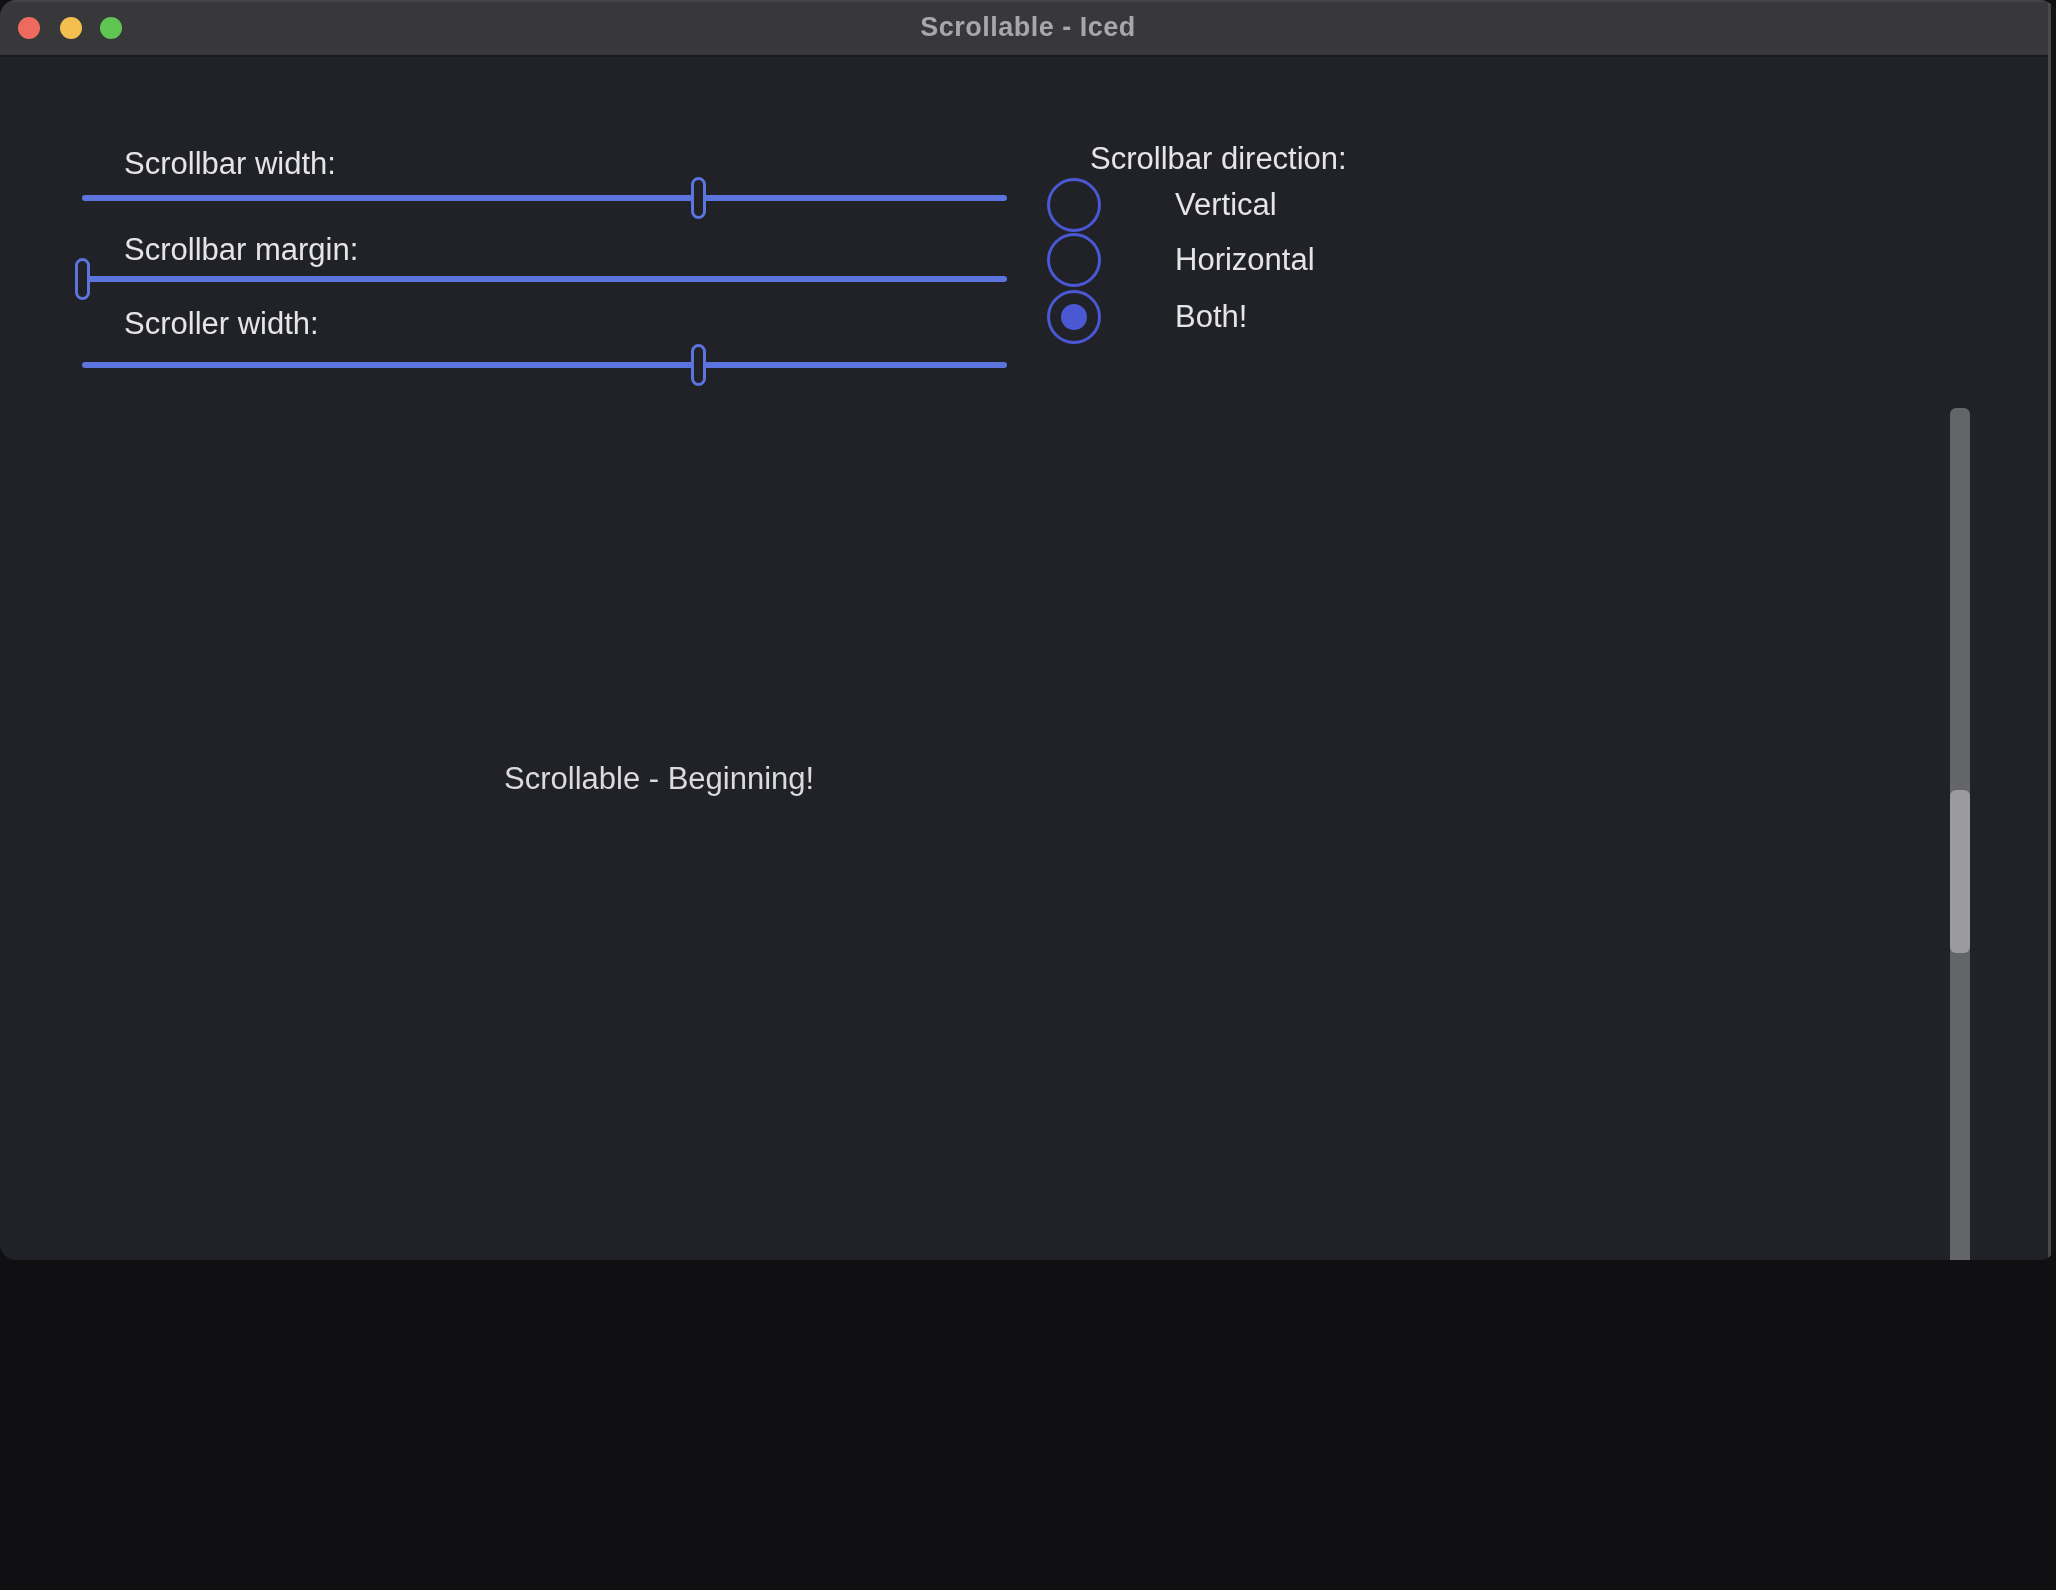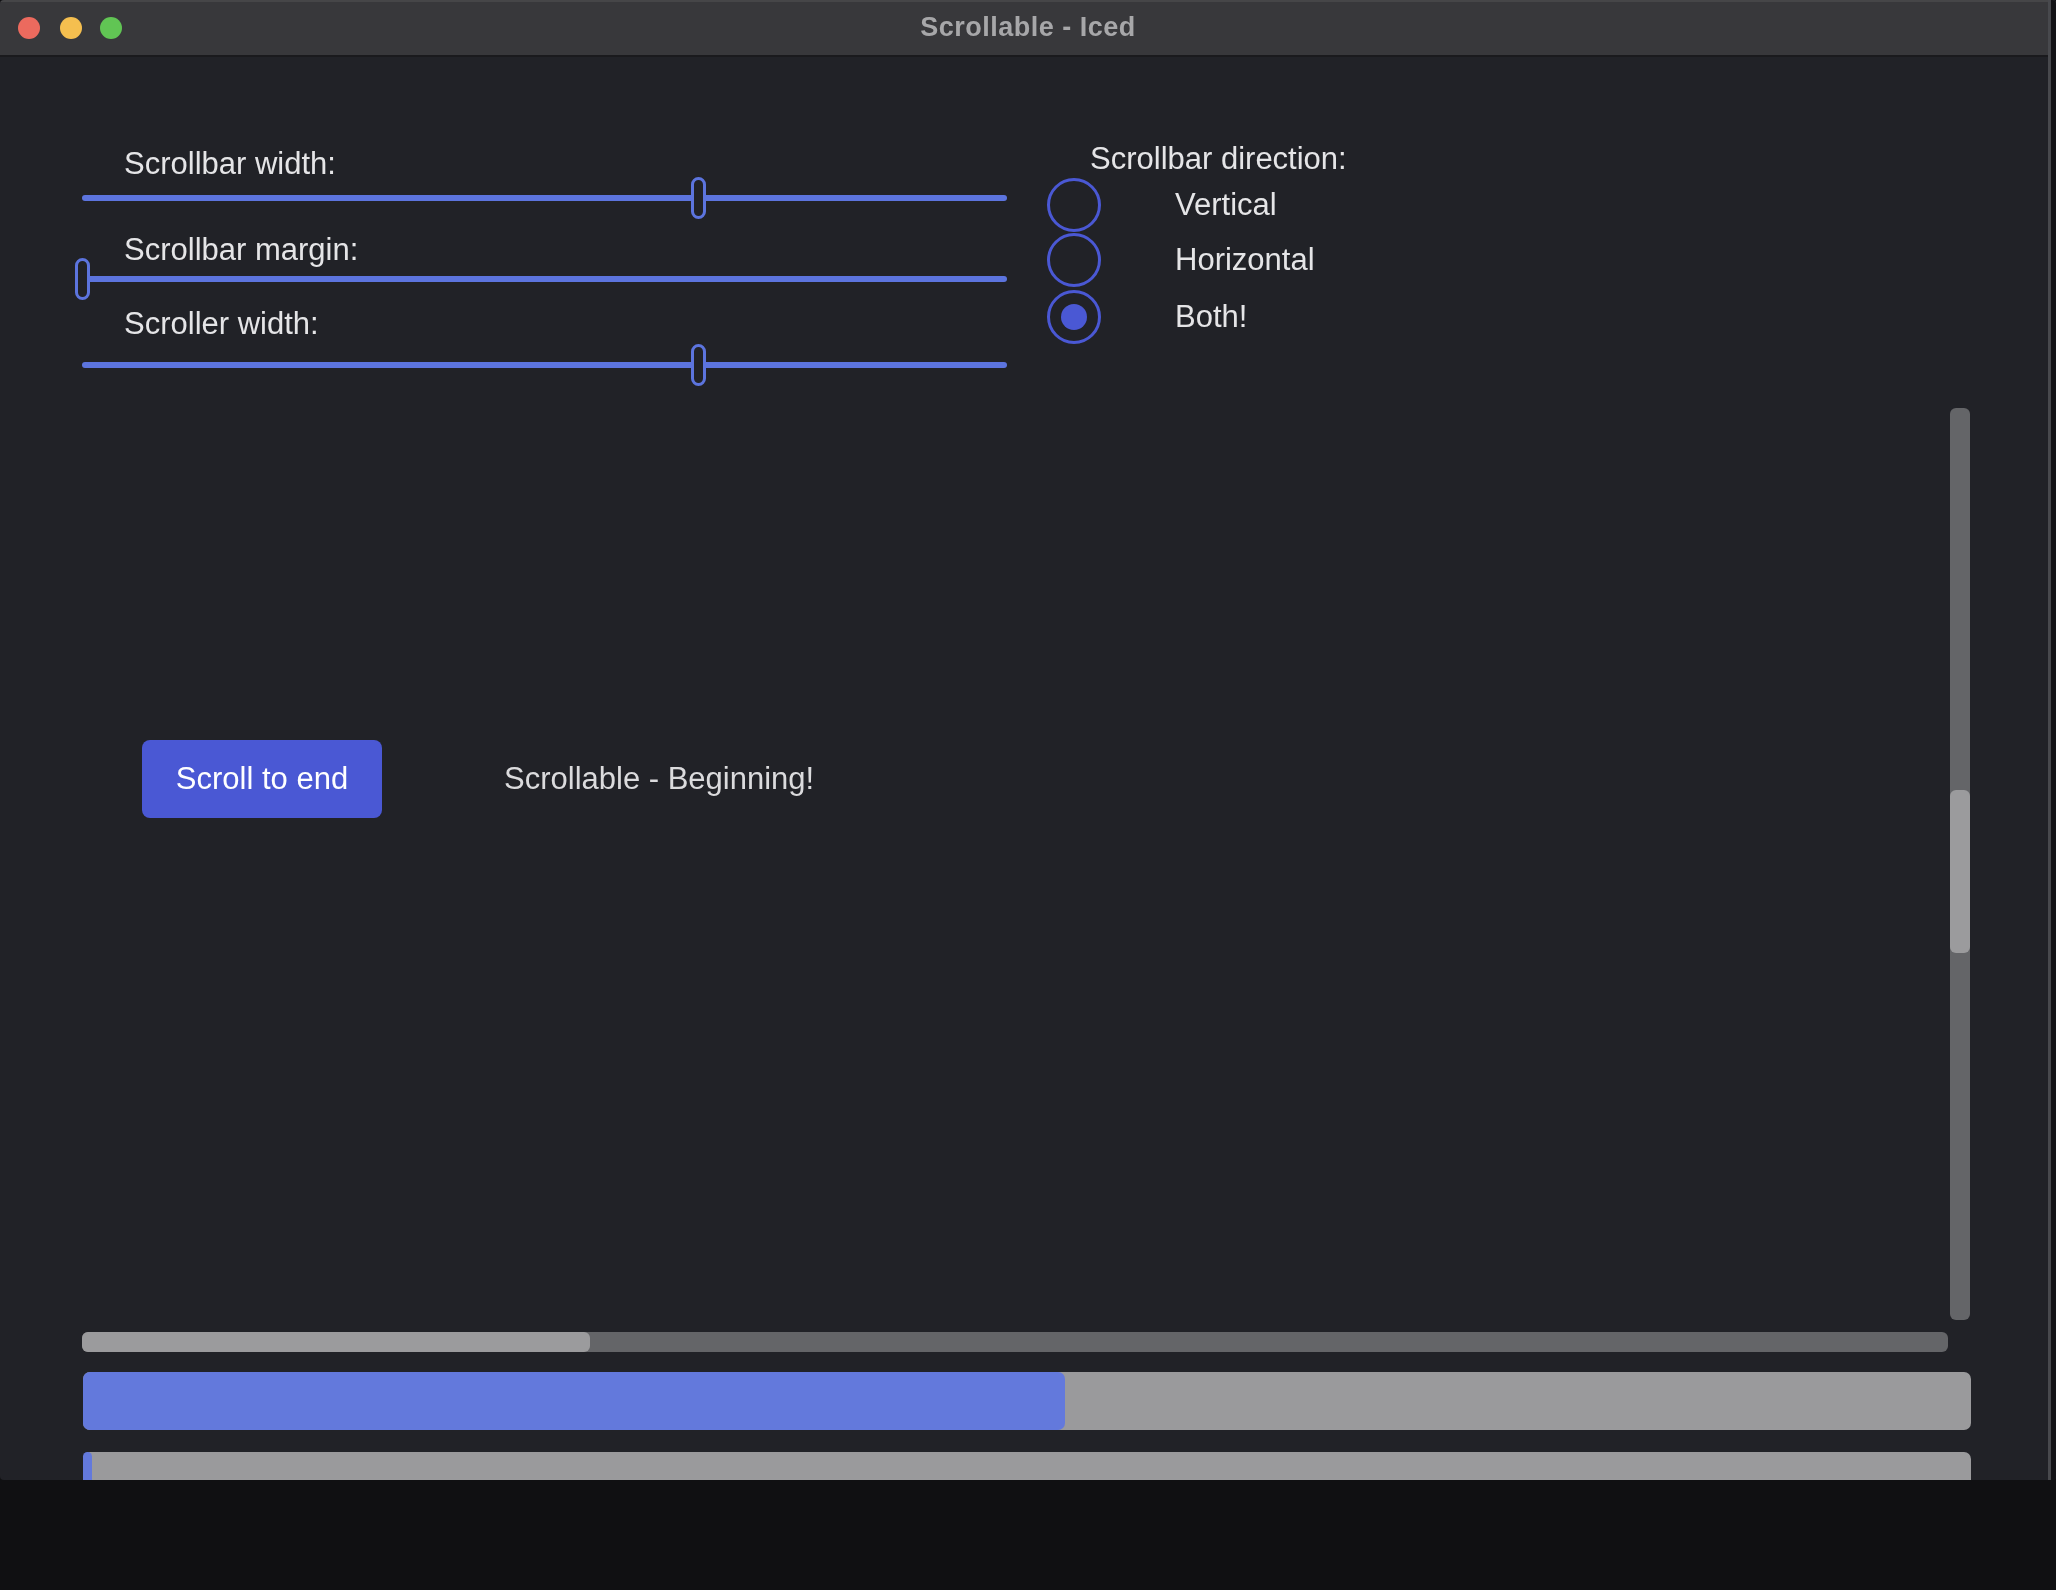--- a/index.html
+++ b/index.html
@@ -1,20 +1,20 @@
 <!DOCTYPE html>
 <html><head>
 <meta charset="utf-8">
 <style>
   * { margin:0; padding:0; box-sizing:border-box; }
   html,body { width:2056px; height:1590px; background:#101012; font-family:"Liberation Sans", sans-serif; }
 
   #window {
-    position:absolute; left:0; top:0; width:2056px; height:1480px;
-    background:var(--bg,#212227); border-radius:4px; overflow:hidden;
+    position:absolute; left:0; top:0; width:2056px; height:1260px;
+    background:var(--bg,#212227); border-radius:16px; overflow:hidden;
   }
 
   
   #titlebar {
     position:absolute; left:0; top:0; right:0; height:57px;
     background:var(--tbar,#38383B);
     border-bottom:2px solid var(--tdiv,#1A1A1D);
     box-shadow: inset 0 2px 0 rgba(255,255,255,0.07);
   }
   .title-text {
@@ -137,21 +137,20 @@
   <div class="lbl radio-lbl" style="top:187px;">Vertical</div>
 
   <div class="radio-circle" style="top:233px;"></div>
   <div class="lbl radio-lbl" style="top:242px;">Horizontal</div>
 
   <div class="radio-circle" style="top:290px;">
     <div class="radio-dot"></div>
   </div>
   <div class="lbl radio-lbl" style="top:299px;">Both!</div>
 
-  <button id="scroll-btn">Scroll to end</button>
   <div class="lbl" id="status-text">Scrollable - Beginning!</div>
 
   <div id="v-track">
     <div id="v-thumb" style="--top: 41.9; --len: 17.9;"></div>
   </div>
   <div id="h-track">
     <div id="h-thumb" style="--left: 0; --len: 27.2;"></div>
   </div>
 
   <div class="progress" id="progress-1">

